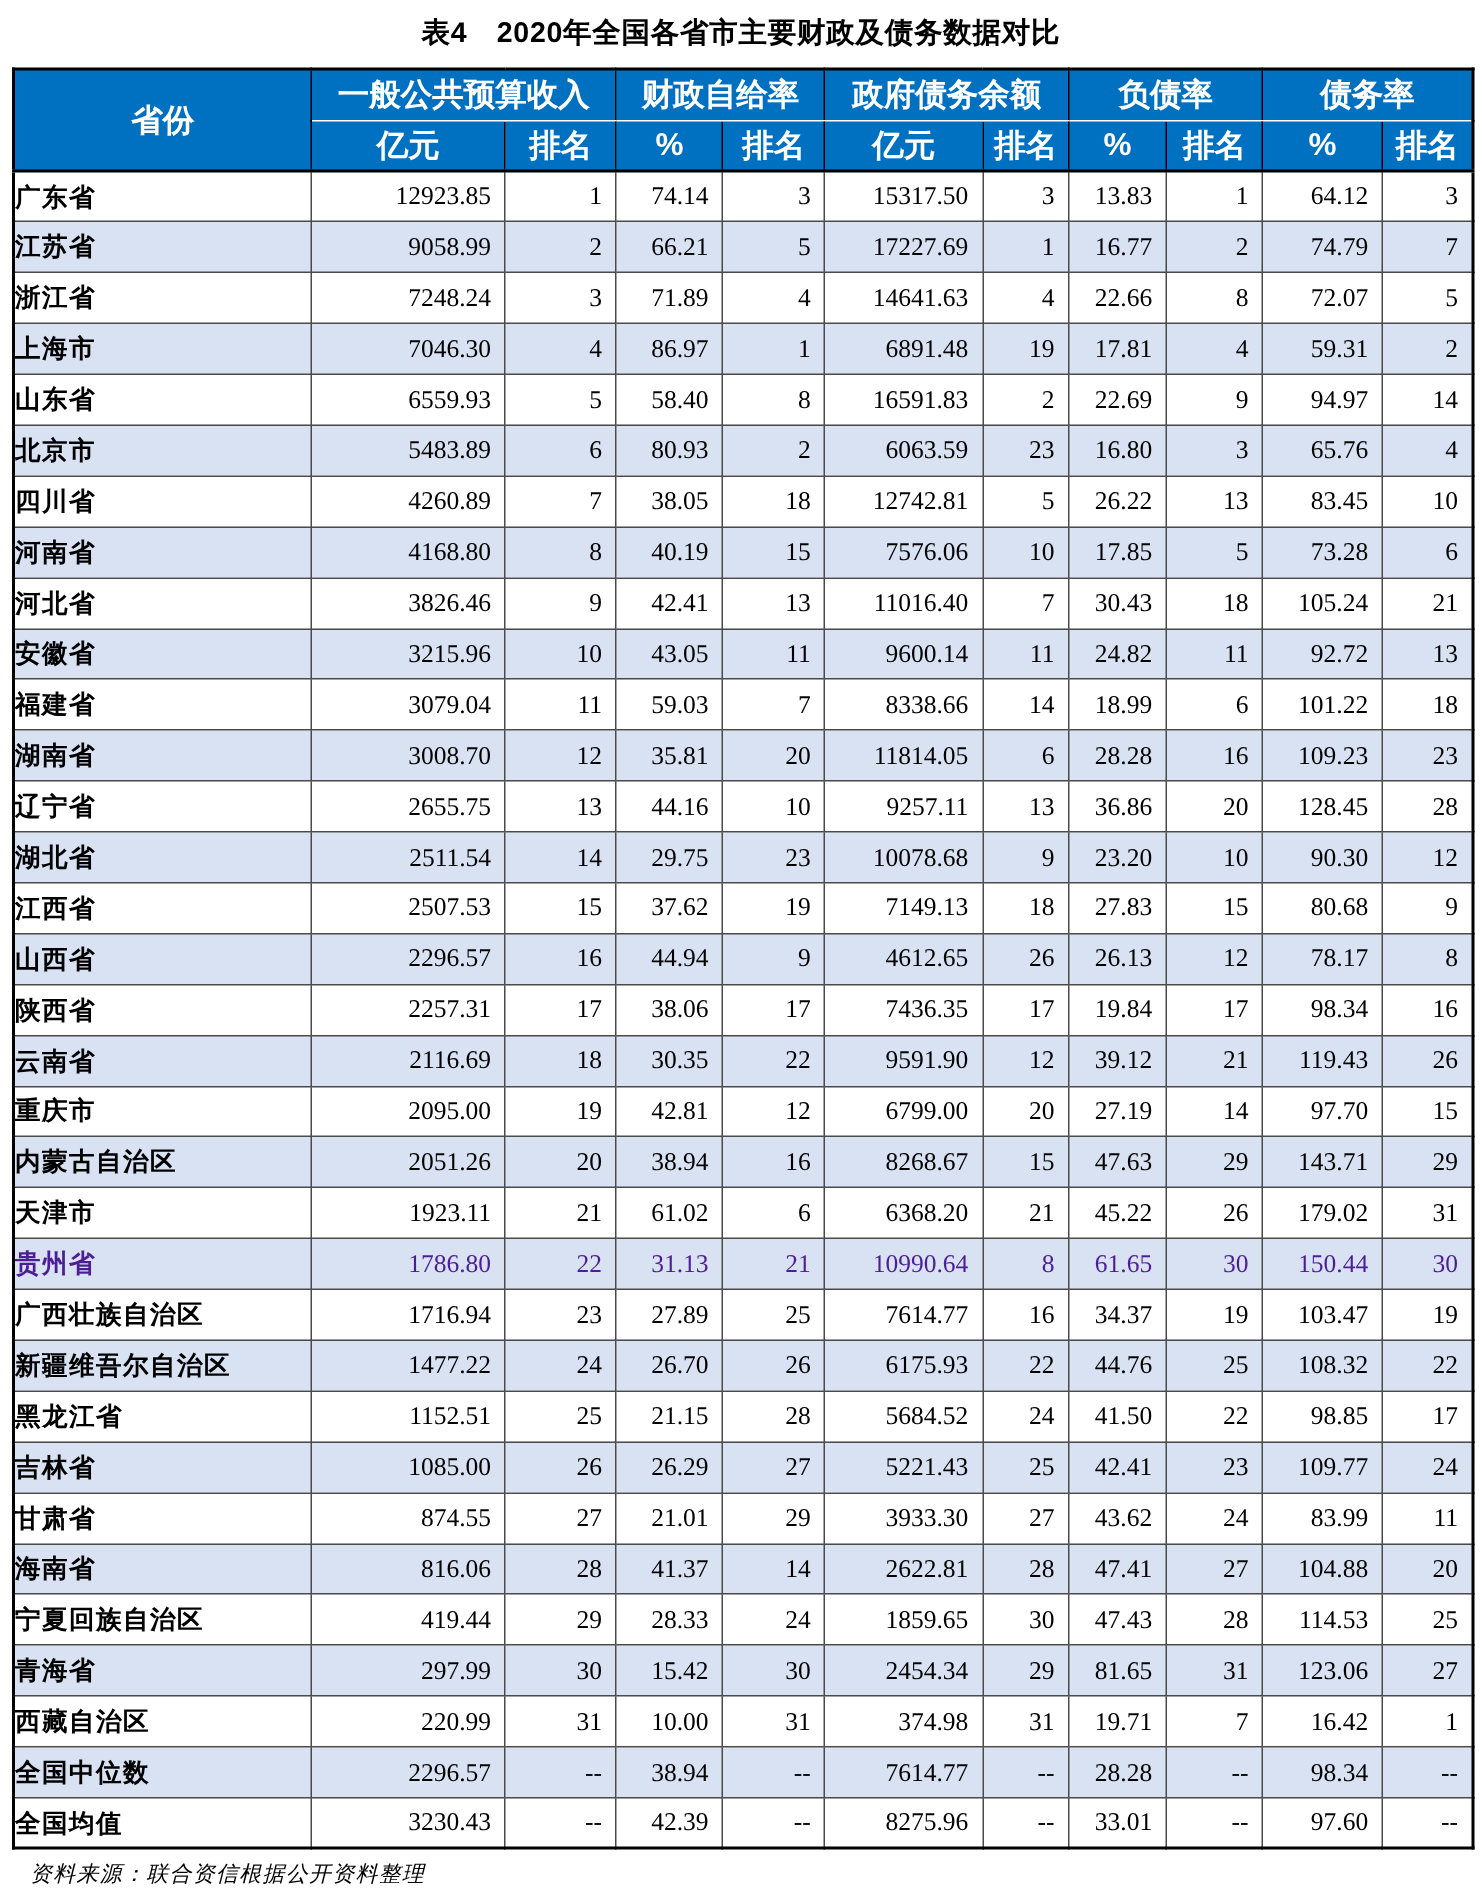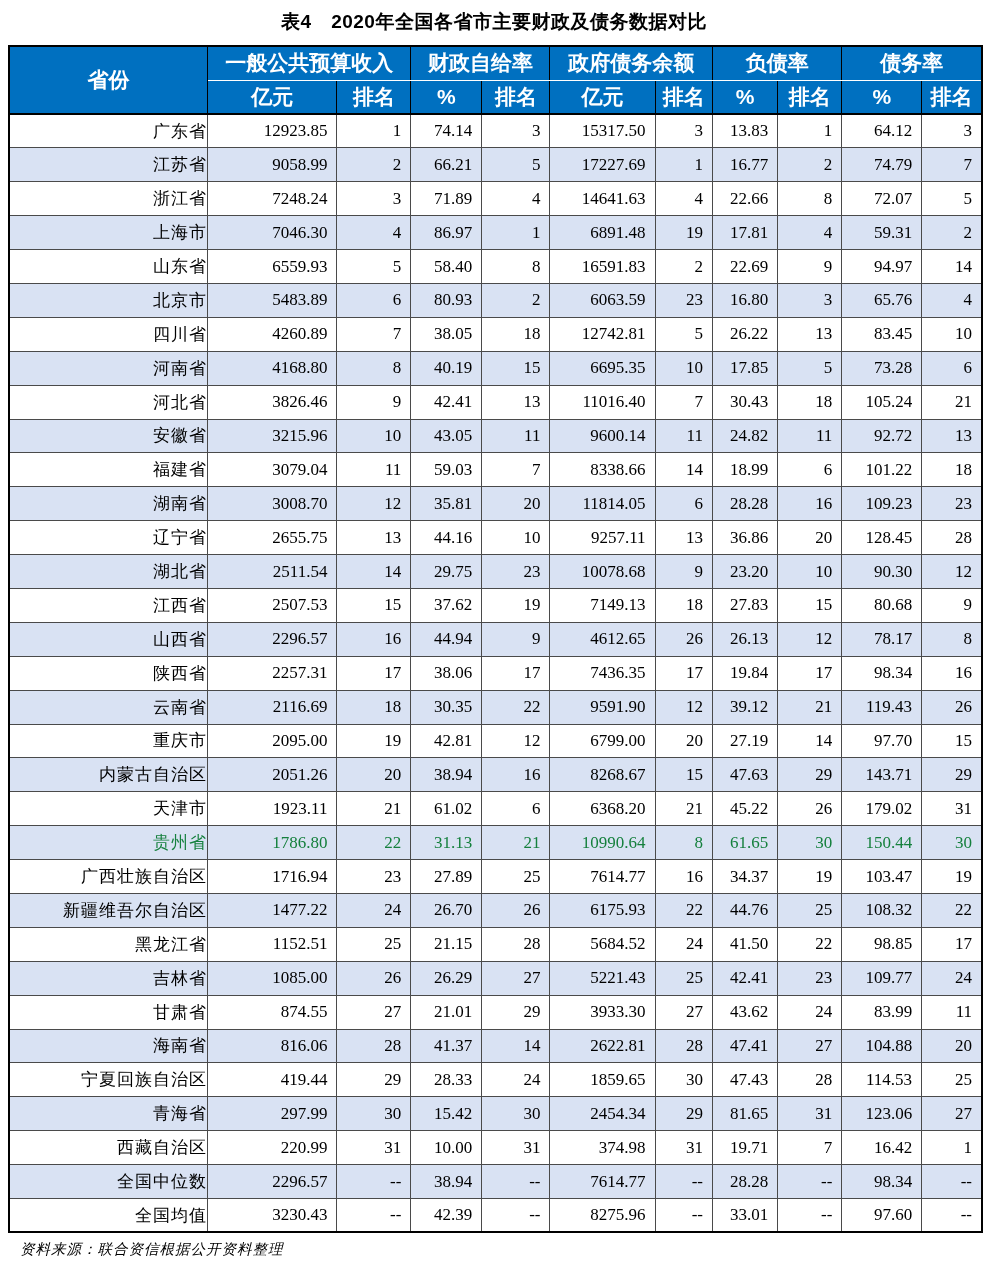--- a/index.html
+++ b/index.html
@@ -41,30 +41,30 @@
   thead { border-bottom: 2.5px solid #000; }
   tbody td {
     border: 1px solid #4a4a4a;
     height: 33.9px;
     font-size: 17px;
     vertical-align: middle;
     background: #ffffff;
   }
   tbody tr:nth-child(even) td { background: #D9E2F3; }
   td.prov {
-    text-align: right;
-    font-weight: normal;
+    text-align: left;
+    font-weight: bold;
     letter-spacing: 1px;
   }
   td.num {
     text-align: right;
     padding-right: 9px;
     font-family: "Liberation Serif", "DejaVu Serif", serif;
   }
-  tr.hl td { color: #15803d; }
+  tr.hl td { color: #4c1d95; }
   .source {
     margin: 7px 0 0 20px;
     font-style: italic;
     font-size: 14.5px;
     letter-spacing: 1px;
     font-family: "Liberation Serif", "DejaVu Serif", serif;
   }
 </style>
 </head>
 <body>
@@ -200,21 +200,21 @@
           <td class="num">13</td>
           <td class="num">83.45</td>
           <td class="num">10</td>
         </tr>
         <tr>
           <td class="prov">河南省</td>
           <td class="num">4168.80</td>
           <td class="num">8</td>
           <td class="num">40.19</td>
           <td class="num">15</td>
-          <td class="num">6695.35</td>
+          <td class="num">7576.06</td>
           <td class="num">10</td>
           <td class="num">17.85</td>
           <td class="num">5</td>
           <td class="num">73.28</td>
           <td class="num">6</td>
         </tr>
         <tr>
           <td class="prov">河北省</td>
           <td class="num">3826.46</td>
           <td class="num">9</td>

